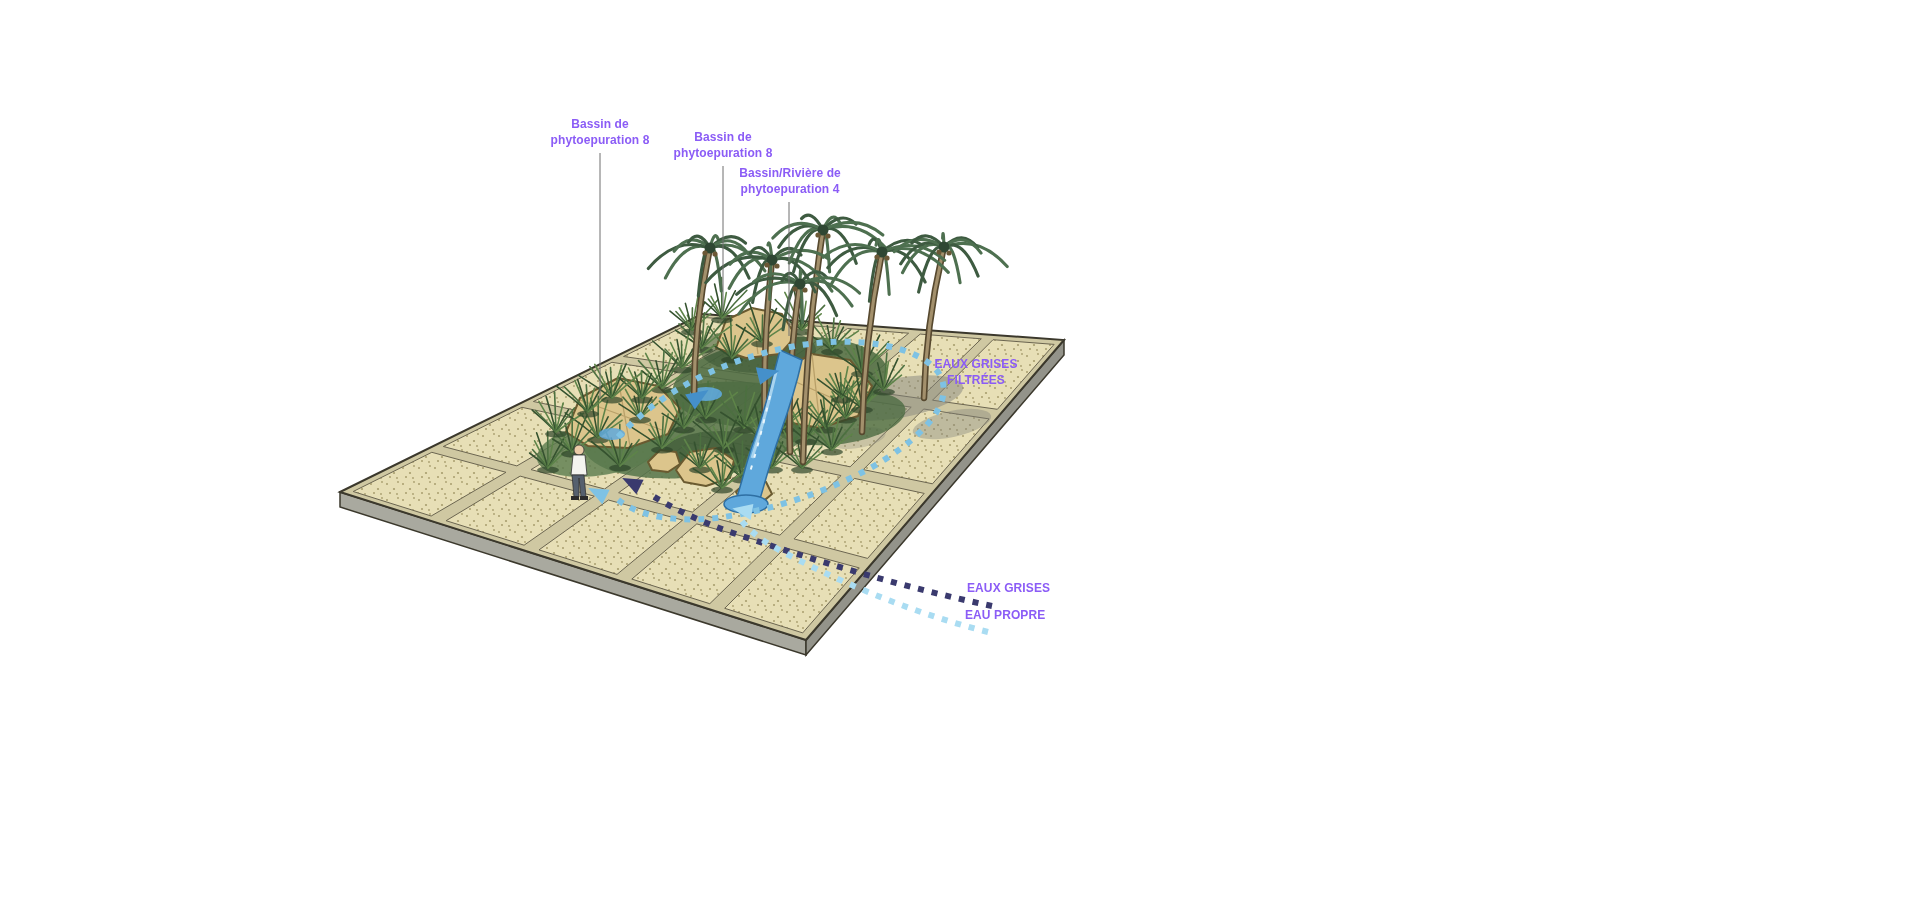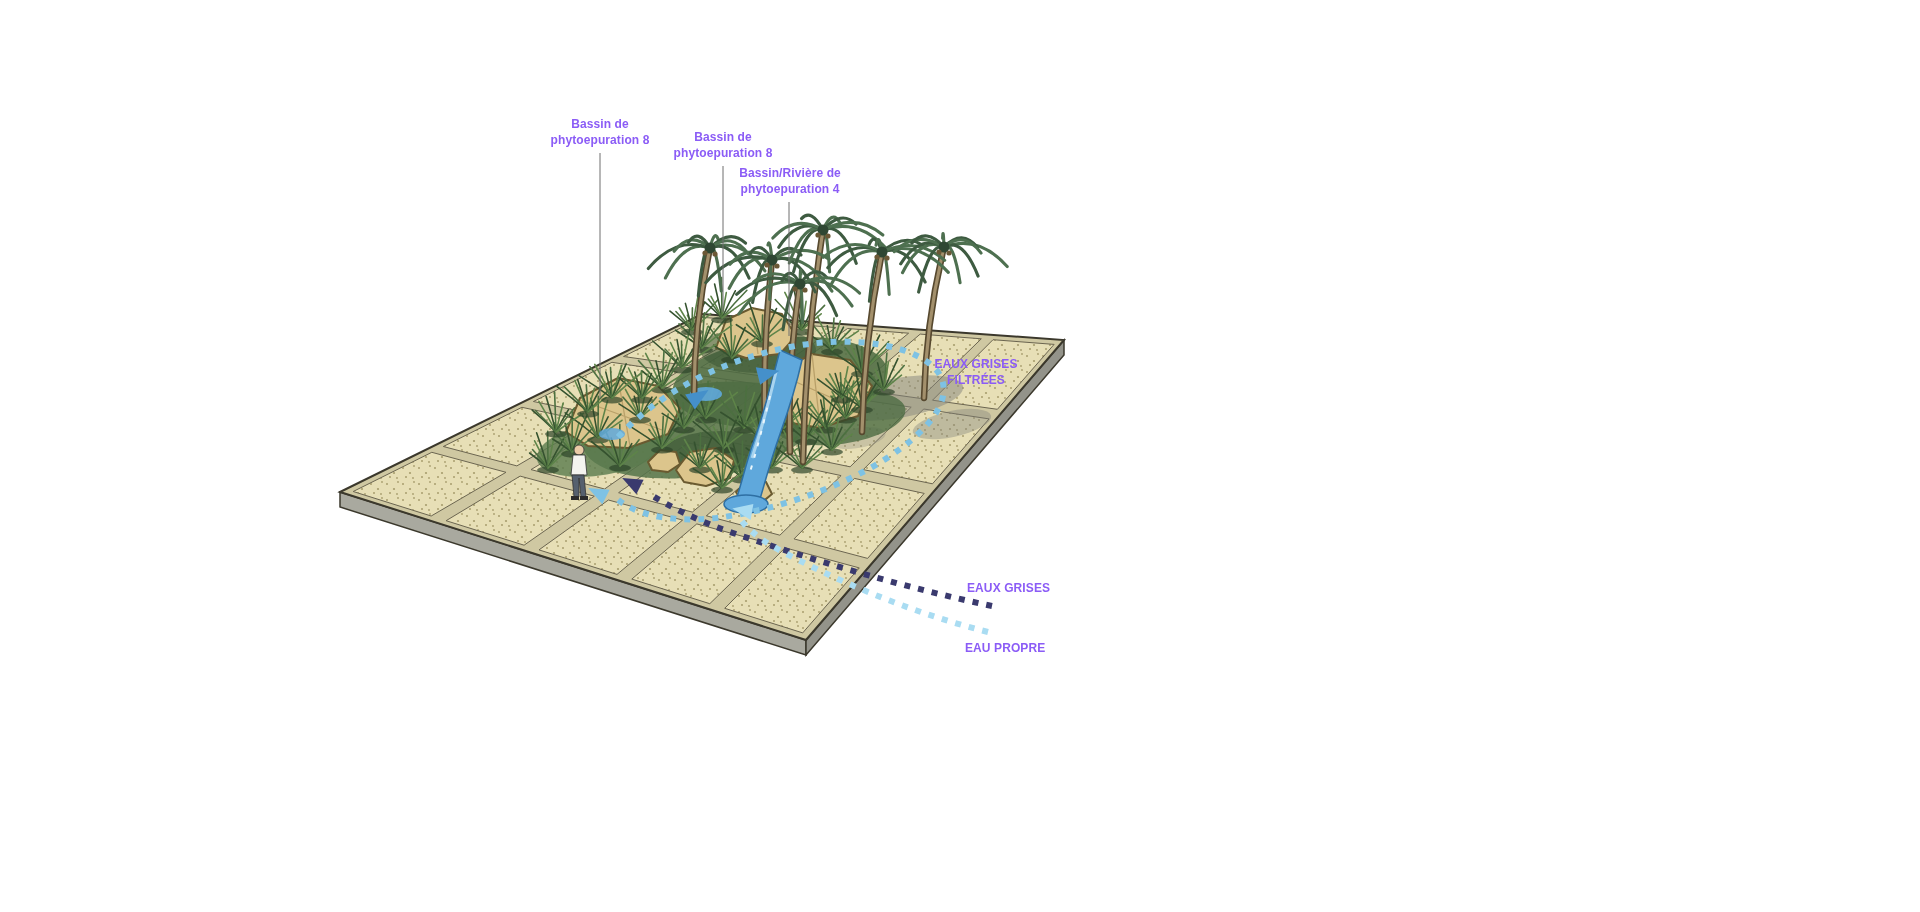--- a/index.html
+++ b/index.html
@@ -626,17 +626,17 @@
   <span>Bassin/Rivière de</span>
   <span>phytoepuration 4</span>
 </div>
 <div class="lbl center" style="left:976px;top:357px">
   <span>EAUX GRISES</span>
   <span>FILTRÉES</span>
 </div>
 <div class="lbl" style="left:967px;top:581px">
   <span>EAUX GRISES</span>
 </div>
-<div class="lbl" style="left:965px;top:641px">
+<div class="lbl" style="left:965px;top:608px">
   <span>EAU PROPRE</span>
 </div>
 
 </div>
 
 </body></html>

